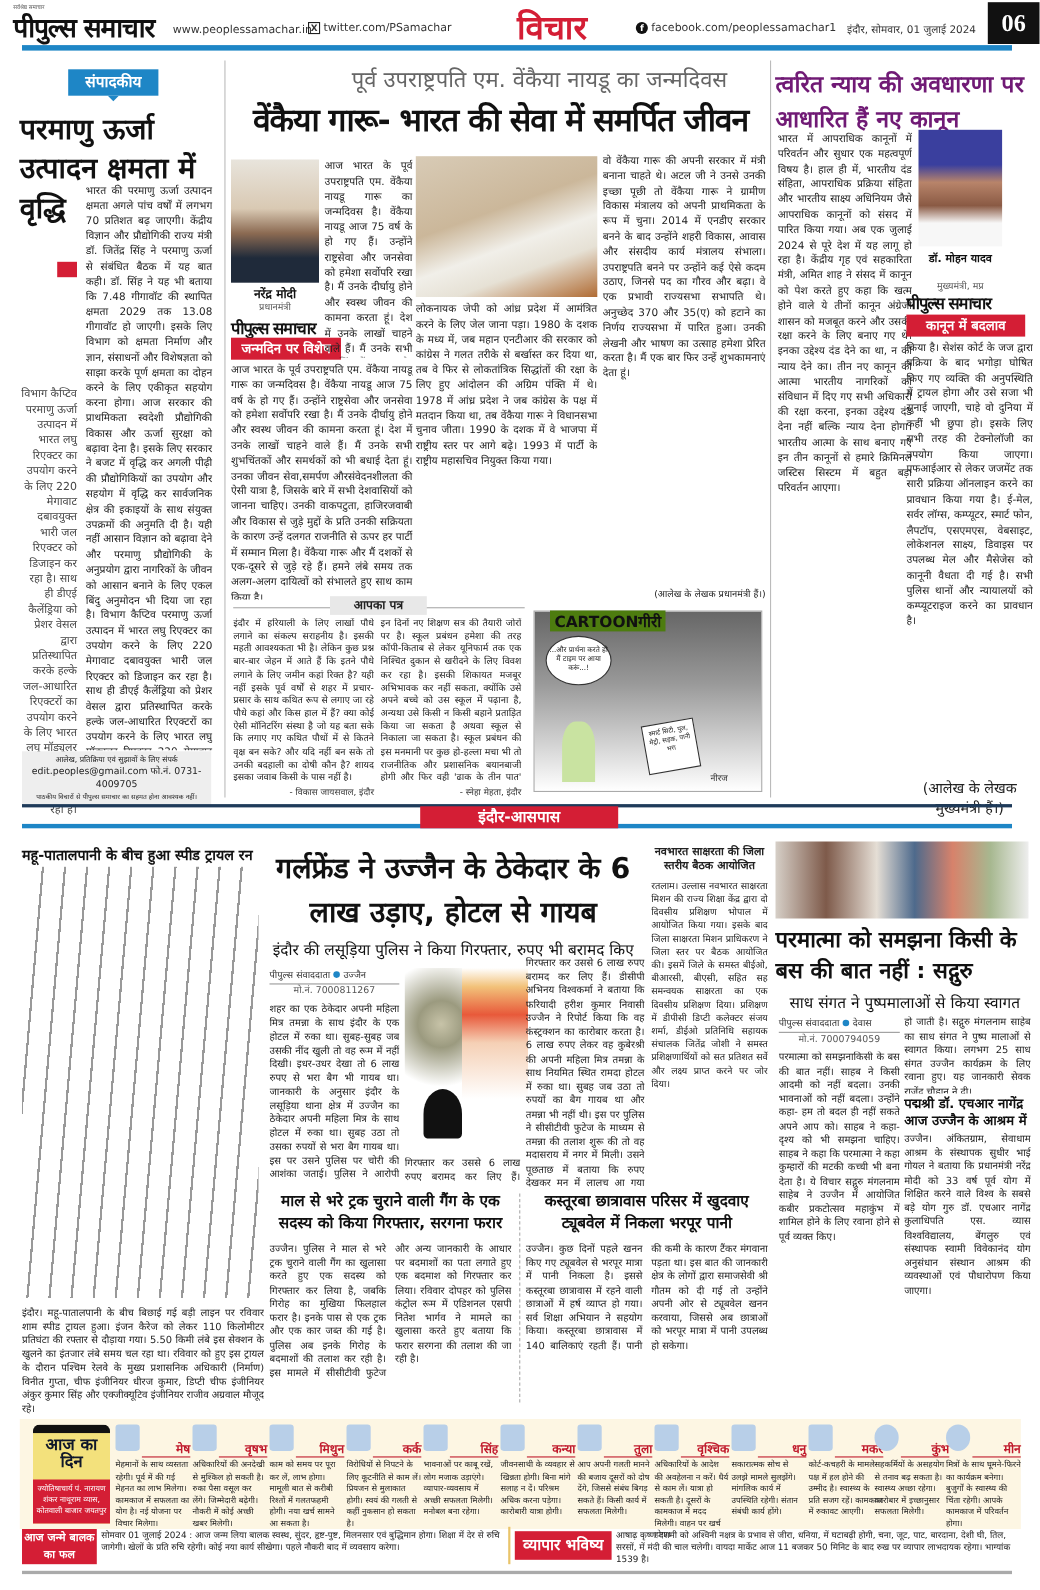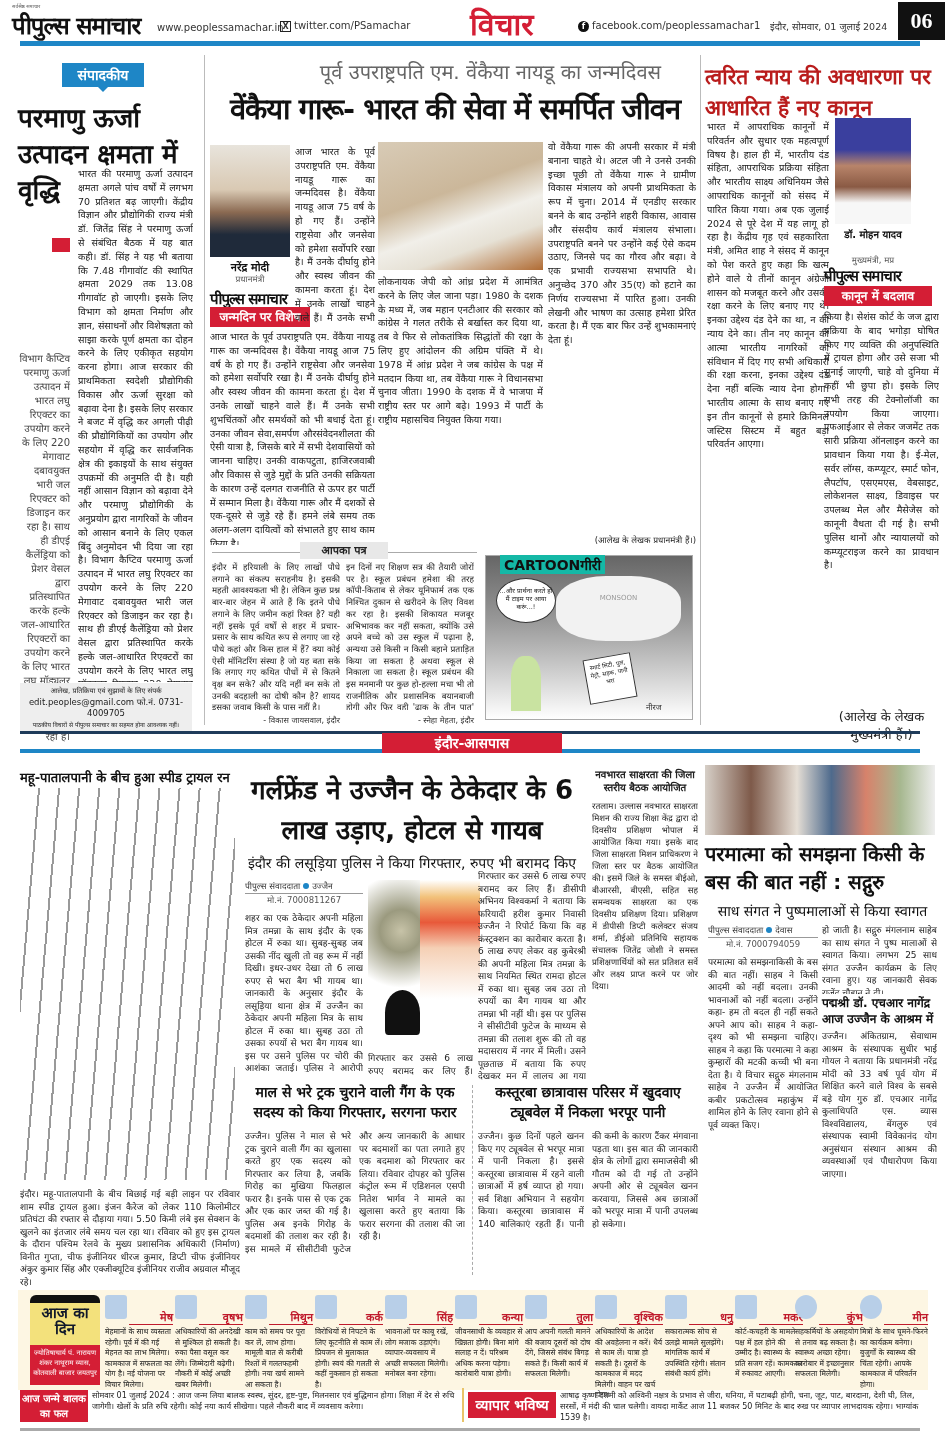--- a/index.html
+++ b/index.html
@@ -24,27 +24,27 @@
 .contact-box{left:20px;top:683px;width:172px;height:50px;background:#eee;border-bottom:1px solid #555;font-size:7px;text-align:center;padding-top:3px;line-height:11px}
 .contact-box .email{font-size:8.5px}
 .kicker{left:273px;top:58px;width:435px;text-align:center;font-size:20px;color:#666}
 .mainhead{left:210px;top:88px;width:490px;text-align:center;font-size:29px;font-weight:bold;color:#111;letter-spacing:-1px}
 .modi-photo{left:210px;top:145px;width:80px;height:112px;background:linear-gradient(180deg,#e8e4dc 0%,#d9c9b3 40%,#8b6a52 60%,#1f2a3a 80%)}
 .caption-name{font-size:11px;font-weight:bold;text-align:center;color:#111}
 .caption-role{font-size:8.5px;text-align:center;color:#555}
 .logo-small{font-size:15px;font-weight:bold;color:#111;letter-spacing:-1px}
 .red-label{background:#d41e35;color:#fff;font-size:14px;font-weight:bold;text-align:center}
 .venkaiah-photo{left:378px;top:142px;width:165px;height:128px;background:linear-gradient(160deg,#d8cbb6 0%,#cbb79a 40%,#f1efe9 60%,#e6e1d5 75%,#b06b33 100%)}
-.h2right{left:705px;top:62px;width:230px;font-size:21px;font-weight:bold;line-height:31px;color:#b91c1c}
+.h2right{left:705px;top:62px;width:230px;font-size:21px;font-weight:bold;line-height:31px;color:#701a75}
 .mohan-photo{left:835px;top:118px;width:76px;height:106px;background:linear-gradient(180deg,#3a3f9e 0%,#3a3f9e 30%,#b8846a 45%,#8a5a44 65%,#f7f7f7 80%,#f7f7f7 100%)}
 .aapka-patra{left:300px;top:542px;width:88px;height:17px;background:#e8e8e8;font-size:11px;font-weight:bold;text-align:center;line-height:17px}
 .patra-box{left:212px;top:552px;width:265px;height:178px;border-top:1px solid #aaa}
 .sig{font-size:8px;color:#333;text-align:right}
 .cartoon{left:485px;top:555px;width:208px;height:165px;border:1px solid #aaa;background:linear-gradient(180deg,#666 0%,#999 40%,#ddd 80%,#fff 100%)}
-.cartoon-title{left:500px;top:555px;background:#14b8a6;padding:0 4px;font-size:14px;font-weight:bold;color:#111}
+.cartoon-title{left:500px;top:555px;background:#4d7c0f;padding:0 4px;font-size:14px;font-weight:bold;color:#111}
 .rule-dark{left:20px;top:731px;width:900px;height:3px;background:#1f3b5a}
 .indore-badge{left:382px;top:733px;width:180px;height:20px;background:#d41e35;color:#fff;font-size:14px;font-weight:bold;text-align:center;line-height:20px}
 .rule-blue2{left:20px;top:749px;width:900px;height:4px;background:#1e86c6}
 .train-title{left:20px;top:768px;width:220px;font-size:13px;font-weight:bold;color:#111}
 .train-photo{left:20px;top:788px;width:215px;height:392px;background:linear-gradient(180deg,#f1f1ef 0%,#e5e5e2 40%,#c8c8c4 60%,#6d7067 75%,#2c2d2a 100%)}
 .stripes{background-image:repeating-linear-gradient(95deg,transparent 0 18px,#999 18px 20px)}
 .gf-head{left:242px;top:770px;width:340px;text-align:center;font-size:26px;font-weight:bold;line-height:40px;color:#111}
 .gf-sub{left:242px;top:853px;width:340px;text-align:center;font-size:14px;color:#111}
 .byline{font-size:8.5px;color:#333}
 .byline .dot{display:inline-block;width:6px;height:6px;border-radius:50%;background:#1e86c6;margin:0 3px}
@@ -123,21 +123,20 @@
 
 <div class="abs patra-box"></div>
 <div class="abs aapka-patra">आपका पत्र</div>
 <div class="abs body-text" style="left:212px;top:562px;width:128px;height:148px;overflow:hidden;font-size:8.5px;line-height:11.7px">इंदौर में हरियाली के लिए लाखों पौधे लगाने का संकल्प सराहनीय है। इसकी महती आवश्यकता भी है। लेकिन कुछ प्रश्न बार-बार जेहन में आते हैं कि इतने पौधे लगाने के लिए जमीन कहां रिक्त है? यही नहीं इसके पूर्व वर्षों से शहर में प्रचार-प्रसार के साथ कथित रूप से लगाए जा रहे पौधे कहां और किस हाल में हैं? क्या कोई ऐसी मॉनिटरिंग संस्था है जो यह बता सके कि लगाए गए कथित पौधों में से कितने वृक्ष बन सके? और यदि नहीं बन सके तो उनकी बदहाली का दोषी कौन है? शायद इसका जवाब किसी के पास नहीं है।</div>
 <div class="abs sig" style="left:212px;top:714px;width:128px">- विकास जायसवाल, इंदौर</div>
 <div class="abs body-text" style="left:346px;top:562px;width:128px;height:148px;overflow:hidden;font-size:8.5px;line-height:11.7px">इन दिनों नए शिक्षण सत्र की तैयारी जोरों पर है। स्कूल प्रबंधन हमेशा की तरह कॉपी-किताब से लेकर यूनिफार्म तक एक निश्चित दुकान से खरीदने के लिए विवश कर रहा है। इसकी शिकायत मजबूर अभिभावक कर नहीं सकता, क्योंकि उसे अपने बच्चे को उस स्कूल में पढ़ाना है, अन्यथा उसे किसी न किसी बहाने प्रताड़ित किया जा सकता है अथवा स्कूल से निकाला जा सकता है। स्कूल प्रबंधन की इस मनमानी पर कुछ हो-हल्ला मचा भी तो राजनीतिक और प्रशासनिक बयानबाजी होगी और फिर वही 'ढाक के तीन पात' वाली स्थिति होगी।</div>
 <div class="abs sig" style="left:346px;top:714px;width:128px">- स्नेहा मेहता, इंदौर</div>
 
 <div class="abs cartoon">
   <div class="abs" style="left:10px;top:22px;width:60px;height:45px;background:#fff;border:1px solid #333;border-radius:50%;font-size:6.5px;text-align:center;padding-top:8px;line-height:8px">...और प्रार्थना करते हो मैं टाइम पर आया करूं...!</div>
-  <div class="abs" style="left:70px;top:20px;width:125px;height:65px;background:#f2f2f2;border-radius:40%;font-size:7px;color:#999;text-align:center;padding-top:18px">MONSOON</div>
   <div class="abs" style="left:100px;top:100px;width:48px;height:45px;background:#fff;border:1px solid #333;transform:rotate(-10deg);font-size:6px;text-align:center;padding-top:4px;line-height:8px">स्मार्ट सिटी, पुल, मेट्रो, सड़क, पानी भरा</div>
   <div class="abs" style="left:25px;top:100px;width:30px;height:55px;background:#c9e3a1;border-radius:40% 40% 0 0"></div>
   <div class="abs" style="left:160px;top:145px;font-size:8px;color:#333">नीरज</div>
 </div>
 <div class="abs cartoon-title">CARTOONगीरी</div>
 
 <div class="abs rule-dark"></div>
 <div class="abs rule-blue2"></div>
 <div class="abs indore-badge">इंदौर-आसपास</div>
 

